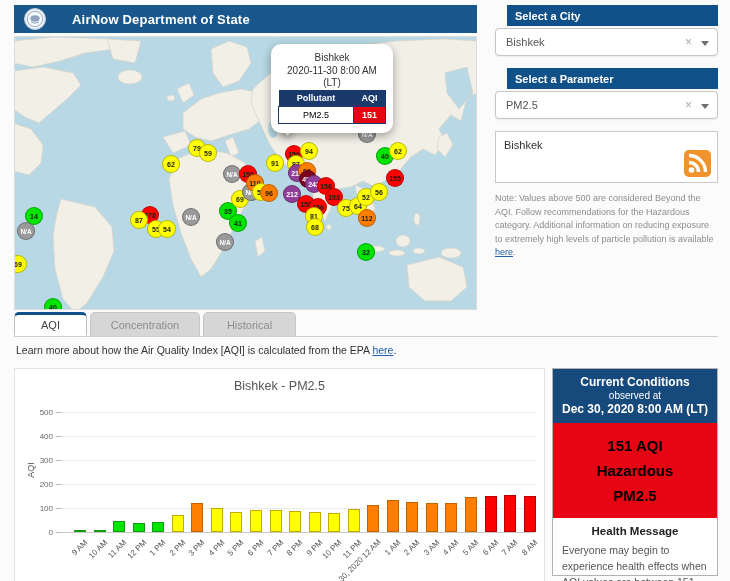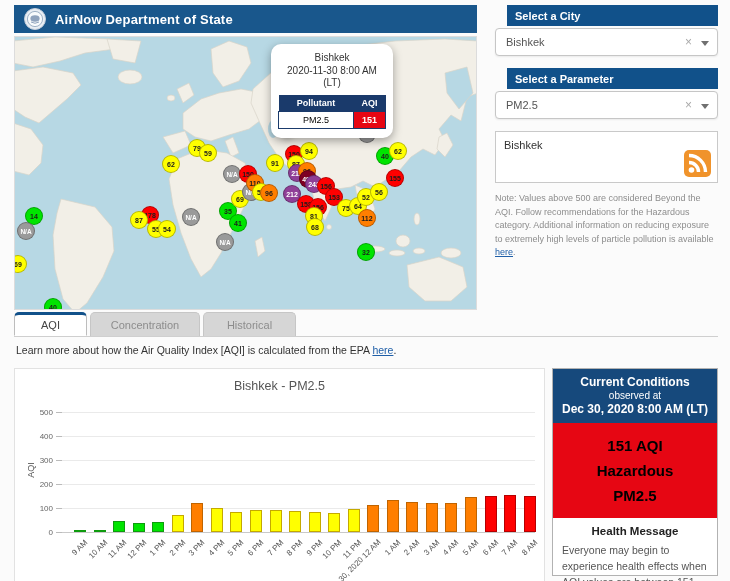--- a/index.html
+++ b/index.html
@@ -2,38 +2,38 @@
 <html><head>
 <meta charset="utf-8">
 <style>
   * { box-sizing: border-box; margin: 0; padding: 0; }
   html,body { width:730px; height:581px; overflow:hidden; background:#fbfbfb;
               font-family:"Liberation Sans", sans-serif; position:relative; }
   #app { position:absolute; inset:0; }
 
   
   .header { position:absolute; left:14px; top:5px; width:463px; height:28px;
-            background:#19578c; display:flex; align-items:center; gap:9px; padding-left:10px; }
+            background:#19578c; display:flex; align-items:center; gap:26px; padding-left:10px; }
   .header .title { color:#fff; font-weight:bold; font-size:13px; letter-spacing:.2px; }
 
   
   .map { position:absolute; left:14px; top:36px; width:463px; height:274px;
          background:#b7d8e4; overflow:hidden; border:1px solid #dcdcdc; }
   .map svg.world { position:absolute; inset:0; }
   .marker { position:absolute; width:18px; height:18px; border-radius:50%;
             display:flex; align-items:center; justify-content:center;
             font-size:7px; font-weight:bold; color:#1c1c1c;
             border:1px solid rgba(0,0,0,.28); transform:translate(-50%,-50%); z-index:2; }
   .marker.na { color:#fff; background:#9a9a9a; font-size:6.5px; }
 
   .popup { position:absolute; left:256px; top:7px; width:122px; background:#fff;
            border-radius:10px; box-shadow:0 3px 10px rgba(0,0,0,.35);
            padding:8px 7px 9px; z-index:5; }
   .popup .pline { text-align:center; font-size:10px; color:#333; line-height:1.25; }
-  .popup table { width:100%; border-collapse:collapse; margin-top:5px; }
+  .popup table { width:100%; border-collapse:collapse; }
   .popup th { background:#1a3a6b; color:#fff; font-size:9px; padding:3px 2px; text-align:center; }
   .popup td { font-size:9px; text-align:center; padding:3px 2px; border:1px solid #1a3a6b; }
   .popup td.cell-aqi { background:#e60613; color:#fff; font-weight:bold; }
   .popup-tail { position:absolute; left:266px; top:83px; width:13px; height:13px;
                 background:#fff; transform:rotate(45deg); z-index:4;
                 box-shadow:3px 3px 6px rgba(0,0,0,.25); }
 
   
   .side { position:absolute; left:495px; top:5px; width:223px; }
   .side-header { background:#11518a; color:#fff; font-weight:bold; font-size:11px;

